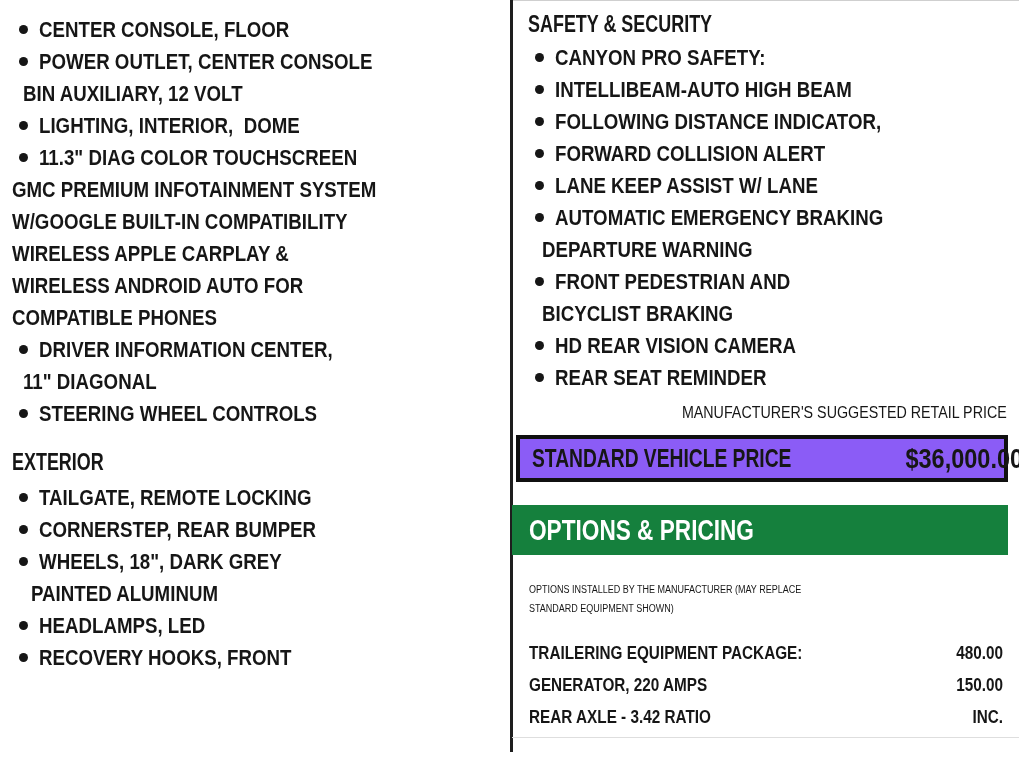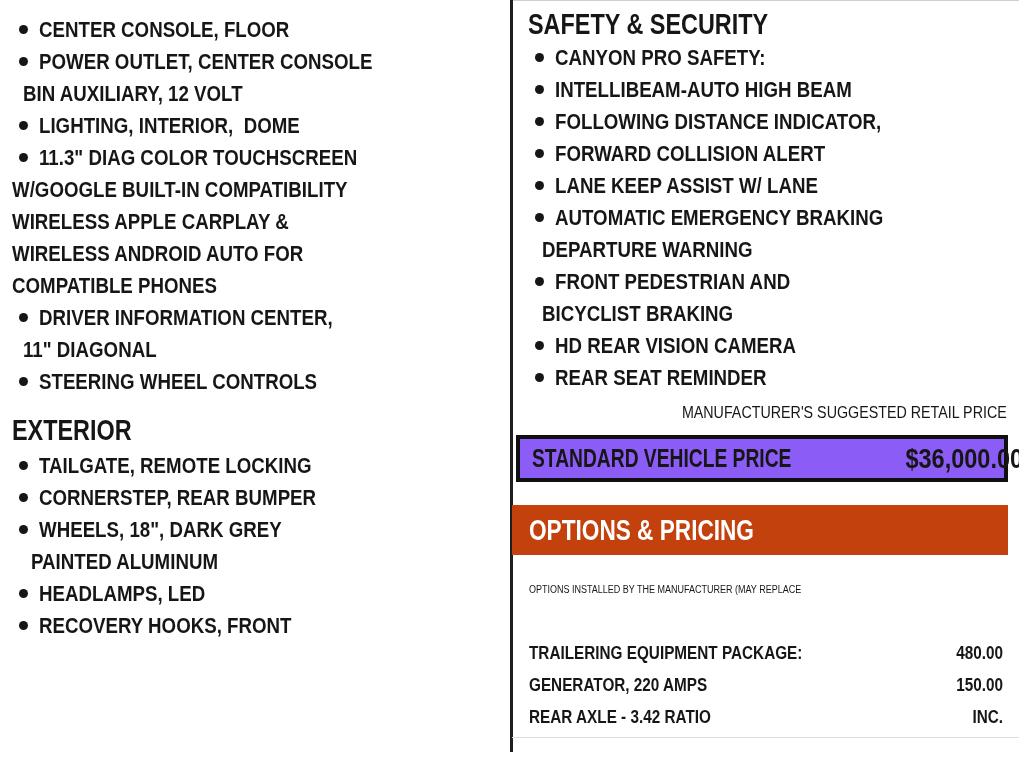--- a/index.html
+++ b/index.html
@@ -16,42 +16,42 @@
   .txt { display:inline-block; transform:scaleX(.85); transform-origin:0 50%; white-space:pre; }
   .dot { display:inline-block; width:9px; height:9px; border-radius:50%; background:#161616;
          margin:0 11px 0 7px; vertical-align:3px; }
   .c0 { padding-left:0; }
   .c1 { padding-left:11px; }
   .c2 { padding-left:19px; }
   .cr1 { padding-left:14px; }
 
   
   .col-left { position:absolute; left:0; top:14px; width:505px; padding-left:12px; box-sizing:border-box; }
-  .heading { height:36px; line-height:36px; font-size:30px; font-weight:bold; white-space:nowrap; }
+  .heading { height:36px; line-height:36px; font-size:23px; font-weight:bold; white-space:nowrap; }
   .heading .txt-h { display:inline-block; transform:scaleX(.78); transform-origin:0 50%; white-space:pre; }
   .h-exterior { margin-top:14px; margin-bottom:2px; }
 
   
   .col-right { position:absolute; left:512px; top:0; width:507px; height:758px; }
   .h-safety { position:absolute; left:16px; top:6px; }
   .safety-list { position:absolute; left:16px; top:42px; }
 
   .msrp { position:absolute; right:12px; top:402px; height:22px; line-height:22px;
           font-size:17px; font-weight:normal; text-align:right; white-space:nowrap; }
   .msrp .txt { transform:scaleX(.84); transform-origin:100% 50%; }
 
   .price-box { position:absolute; left:4px; right:11px; top:435px; height:47px; box-sizing:border-box;
                border:4px solid #101010; background:#8b5cf6; display:flex; align-items:center;
                justify-content:space-between; padding:0 12px; }
   .price-box .lbl { font-size:26px; font-weight:bold; display:inline-block;
                     transform:scaleX(.74); transform-origin:0 50%; white-space:pre; }
   .price-box .val { font-size:28px; font-weight:bold; display:inline-block;
                     transform:scaleX(.84); transform-origin:100% 50%; white-space:pre; }
 
-  .options-bar { position:absolute; left:0; right:11px; top:505px; height:50px; background:#c2410c;
+  .options-bar { position:absolute; left:0; right:11px; top:505px; height:50px; background:#15803d;
                  color:#ffffff; display:flex; align-items:center; padding-left:17px; }
   .options-bar .txt-h { display:inline-block; font-size:29px; font-weight:bold;
                         transform:scaleX(.78); transform-origin:0 50%; white-space:pre; }
 
   .options-note { position:absolute; left:17px; top:580px; font-size:10px; font-weight:normal;
                   line-height:19px; white-space:nowrap; }
   .options-note .txt { transform:scaleX(.9); transform-origin:0 50%; }
 
   .options-list { position:absolute; left:17px; right:16px; top:637px; }
   .opt-row { height:32px; line-height:32px; display:flex; justify-content:space-between;
@@ -65,20 +65,21 @@
 <div class="page">
   <div class="edge-top"></div>
   <div class="divider"></div>
 
   <div class="col-left">
     <div class="line"><span class="dot"></span><span class="txt">CENTER CONSOLE, FLOOR</span></div>
     <div class="line"><span class="dot"></span><span class="txt">POWER OUTLET, CENTER CONSOLE</span></div>
     <div class="line c1"><span class="txt">BIN AUXILIARY, 12 VOLT</span></div>
     <div class="line"><span class="dot"></span><span class="txt">LIGHTING, INTERIOR,  DOME</span></div>
     <div class="line"><span class="dot"></span><span class="txt">11.3" DIAG COLOR TOUCHSCREEN</span></div>
+    <div class="line c0"><span class="txt">GMC PREMIUM INFOTAINMENT SYSTEM</span></div>
     <div class="line c0"><span class="txt">W/GOOGLE BUILT-IN COMPATIBILITY</span></div>
     <div class="line c0"><span class="txt">WIRELESS APPLE CARPLAY &amp;</span></div>
     <div class="line c0"><span class="txt">WIRELESS ANDROID AUTO FOR</span></div>
     <div class="line c0"><span class="txt">COMPATIBLE PHONES</span></div>
     <div class="line"><span class="dot"></span><span class="txt">DRIVER INFORMATION CENTER,</span></div>
     <div class="line c1"><span class="txt">11" DIAGONAL</span></div>
     <div class="line"><span class="dot"></span><span class="txt">STEERING WHEEL CONTROLS</span></div>
 
     <div class="heading h-exterior"><span class="txt-h">EXTERIOR</span></div>
 
@@ -113,20 +114,21 @@
       <span class="lbl">STANDARD VEHICLE PRICE</span>
       <span class="val">$36,000.00</span>
     </div>
 
     <div class="options-bar">
       <span class="txt-h">OPTIONS &amp; PRICING</span>
     </div>
 
     <div class="options-note">
       <div><span class="txt">OPTIONS INSTALLED BY THE MANUFACTURER (MAY REPLACE</span></div>
+      <div><span class="txt">STANDARD EQUIPMENT SHOWN)</span></div>
     </div>
 
     <div class="options-list">
       <div class="opt-row">
         <span class="lbl">TRAILERING EQUIPMENT PACKAGE:</span>
         <span class="prc">480.00</span>
       </div>
       <div class="opt-row">
         <span class="lbl">GENERATOR, 220 AMPS</span>
         <span class="prc">150.00</span>

